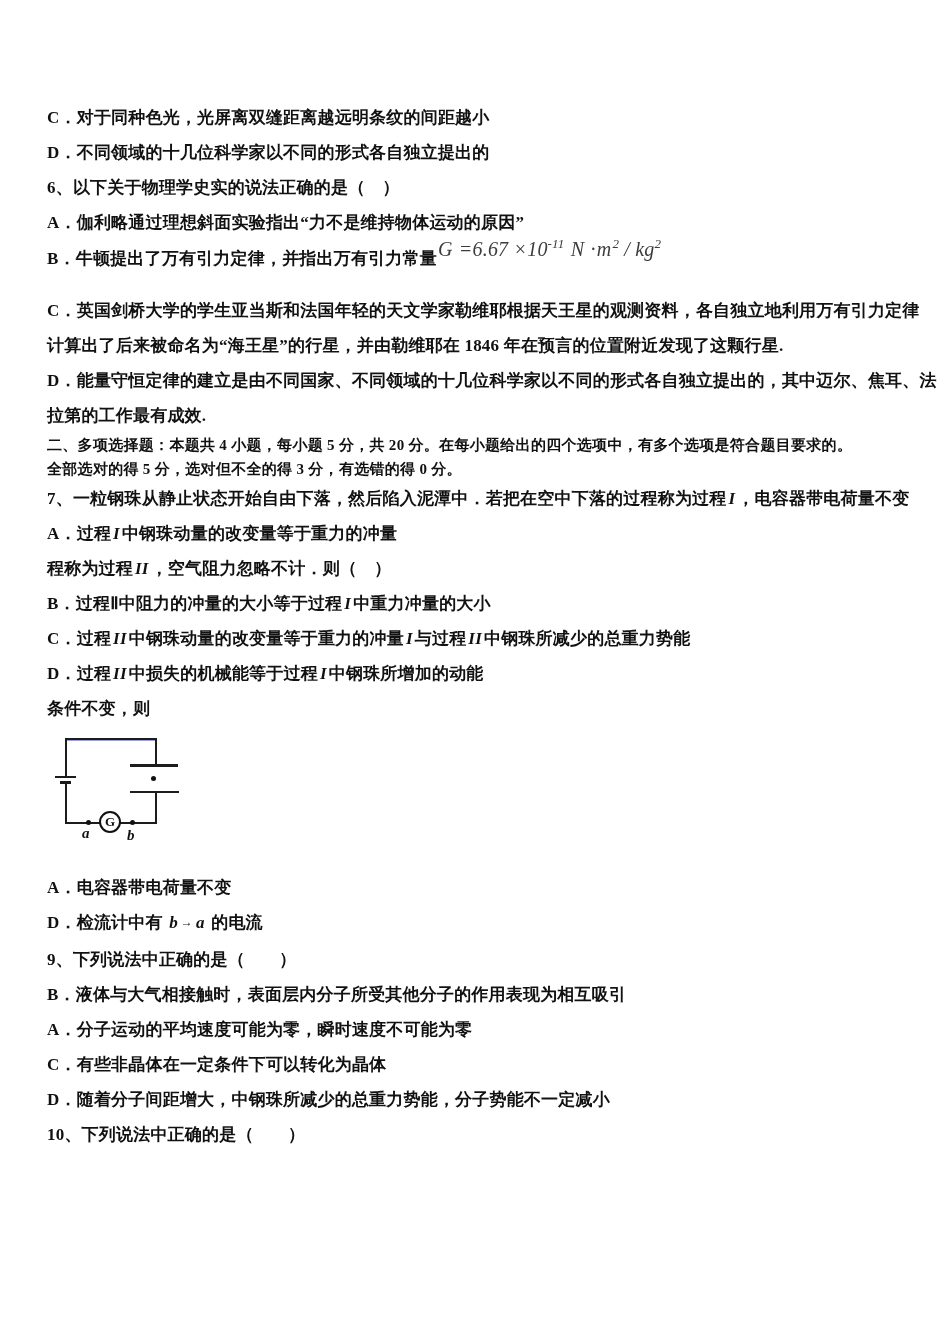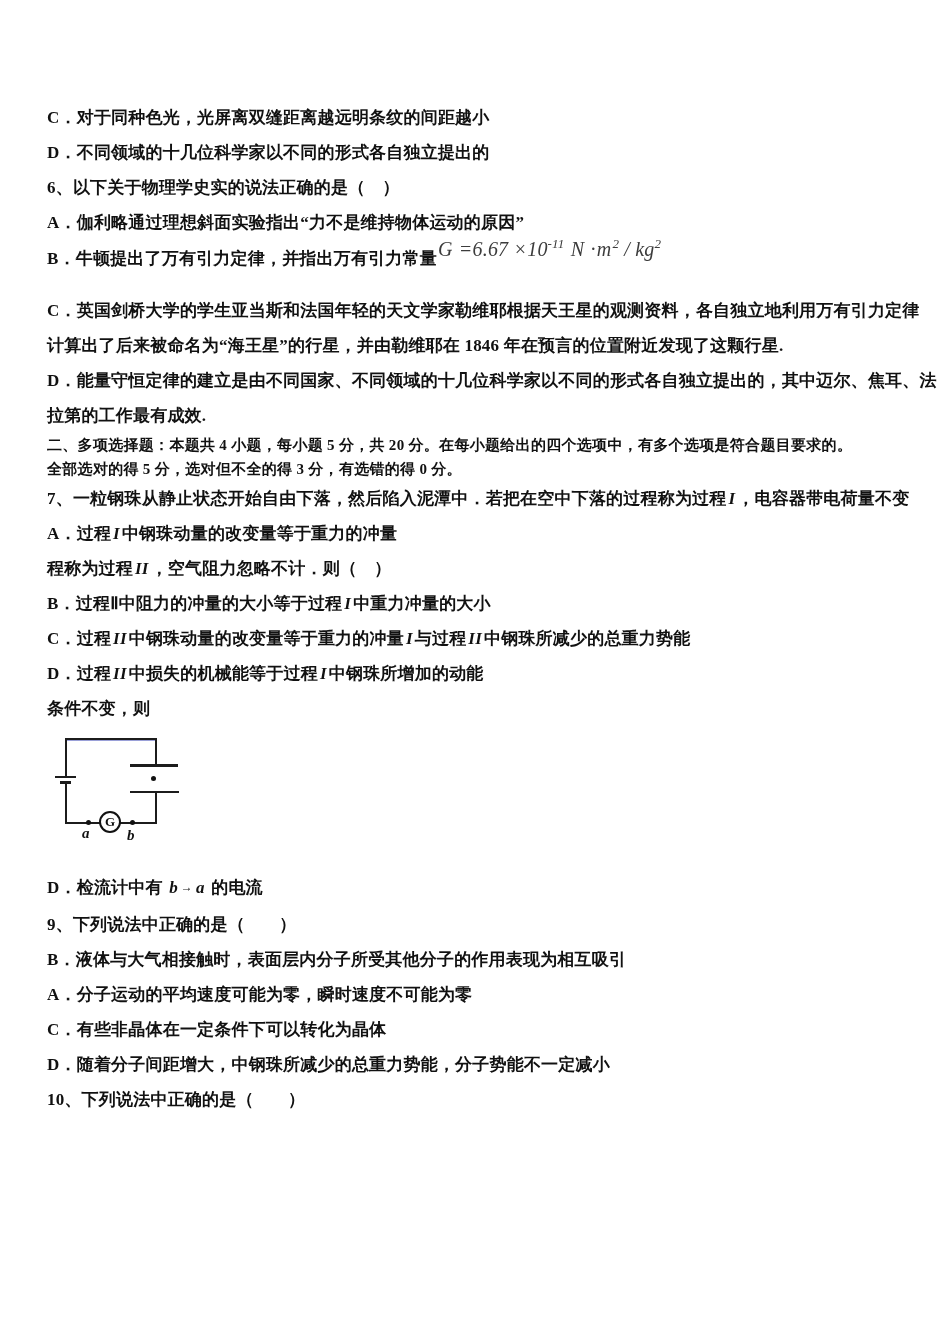--- a/index.html
+++ b/index.html
@@ -90,20 +90,21 @@
     <div class="dot node-a"></div>
     <div class="dot node-b"></div>
     <div class="galv">
       <span>G</span>
     </div>
     <span class="figlabel label-a">a</span>
     <span class="figlabel label-b">b</span>
   </div>
 
   <div id="lines-bottom">
+      <div class="line"><span>A．电容器带电荷量不变</span></div>
       <div class="line"><span>D．检流计中有 </span><span class="s-i">b</span><span class="s-ar">→</span><span class="s-i">a</span><span> 的电流</span></div>
       <div class="line"><span>9、下列说法中正确的是（　　）</span></div>
       <div class="line"><span>B．液体与大气相接触时，表面层内分子所受其他分子的作用表现为相互吸引</span></div>
       <div class="line"><span>A．分子运动的平均速度可能为零，瞬时速度不可能为零</span></div>
       <div class="line"><span>C．有些非晶体在一定条件下可以转化为晶体</span></div>
       <div class="line"><span>D．随着分子间距增大，中钢珠所减少的总重力势能，分子势能不一定减小</span></div>
       <div class="line"><span>10、下列说法中正确的是（　　）</span></div>
     </div>
 </div>
 

